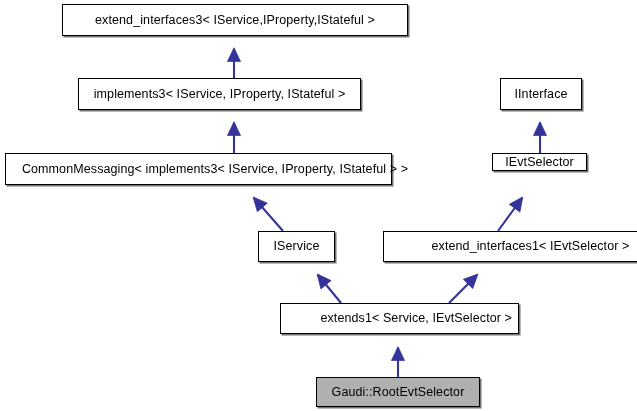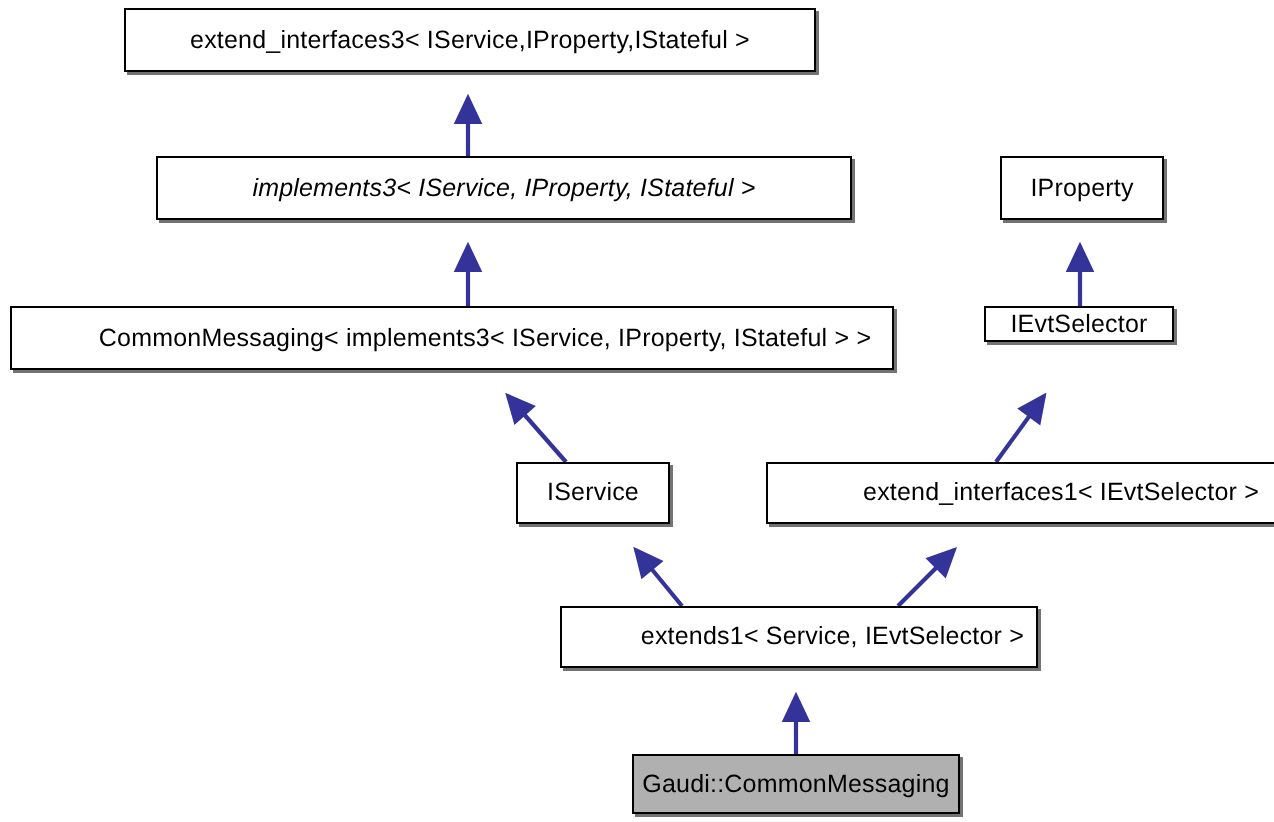--- a/index.html
+++ b/index.html
@@ -70,39 +70,39 @@
         <path d="M 341,303 L 318,275"></path>
         <path d="M 449,303 L 477,275"></path>
         <path d="M 398,377 L 398,348"></path>
       </g>
   </svg>
 
   <div id="nodes">
       <div class="node" style="left: 62px; top: 4px; width: 346px; height: 32px;">
         <span class="node-label">extend_interfaces3&lt; IService,IProperty,IStateful &gt;</span>
       </div>
-      <div class="node" style="left: 78px; top: 78px; width: 348px; height: 32px; font-style: italic;">
+      <div class="node" style="left: 78px; top: 78px; width: 283px; height: 32px;">
         <span class="node-label">implements3&lt; IService, IProperty, IStateful &gt;</span>
       </div>
-      <div class="node" style="left: 5px; top: 153px; width: 442px; height: 32px; padding-left: 33px;">
+      <div class="node" style="left: 5px; top: 153px; width: 387px; height: 32px; padding-left: 33px;">
         <span class="node-label">CommonMessaging&lt; implements3&lt; IService, IProperty, IStateful &gt; &gt;</span>
       </div>
       <div class="node" style="left: 500px; top: 78px; width: 82px; height: 32px;">
-        <span class="node-label">IProperty</span>
+        <span class="node-label">IInterface</span>
       </div>
       <div class="node" style="left: 492px; top: 153px; width: 95px; height: 18px;">
         <span class="node-label">IEvtSelector</span>
       </div>
       <div class="node" style="left: 258px; top: 231px; width: 77px; height: 31px;">
         <span class="node-label">IService</span>
       </div>
       <div class="node" style="left: 383px; top: 231px; width: 295px; height: 31px;">
         <span class="node-label">extend_interfaces1&lt; IEvtSelector &gt;</span>
       </div>
       <div class="node" style="left: 280px; top: 303px; width: 239px; height: 31px; justify-content: flex-end;">
         <span class="node-label">extends1&lt; Service, IEvtSelector &gt;</span>
       </div>
       <div class="node current" style="left: 316px; top: 377px; width: 164px; height: 30px;">
-        <span class="node-label">Gaudi::CommonMessaging</span>
+        <span class="node-label">Gaudi::RootEvtSelector</span>
       </div>
     </div>
 
 </div>
 
 </body></html>

